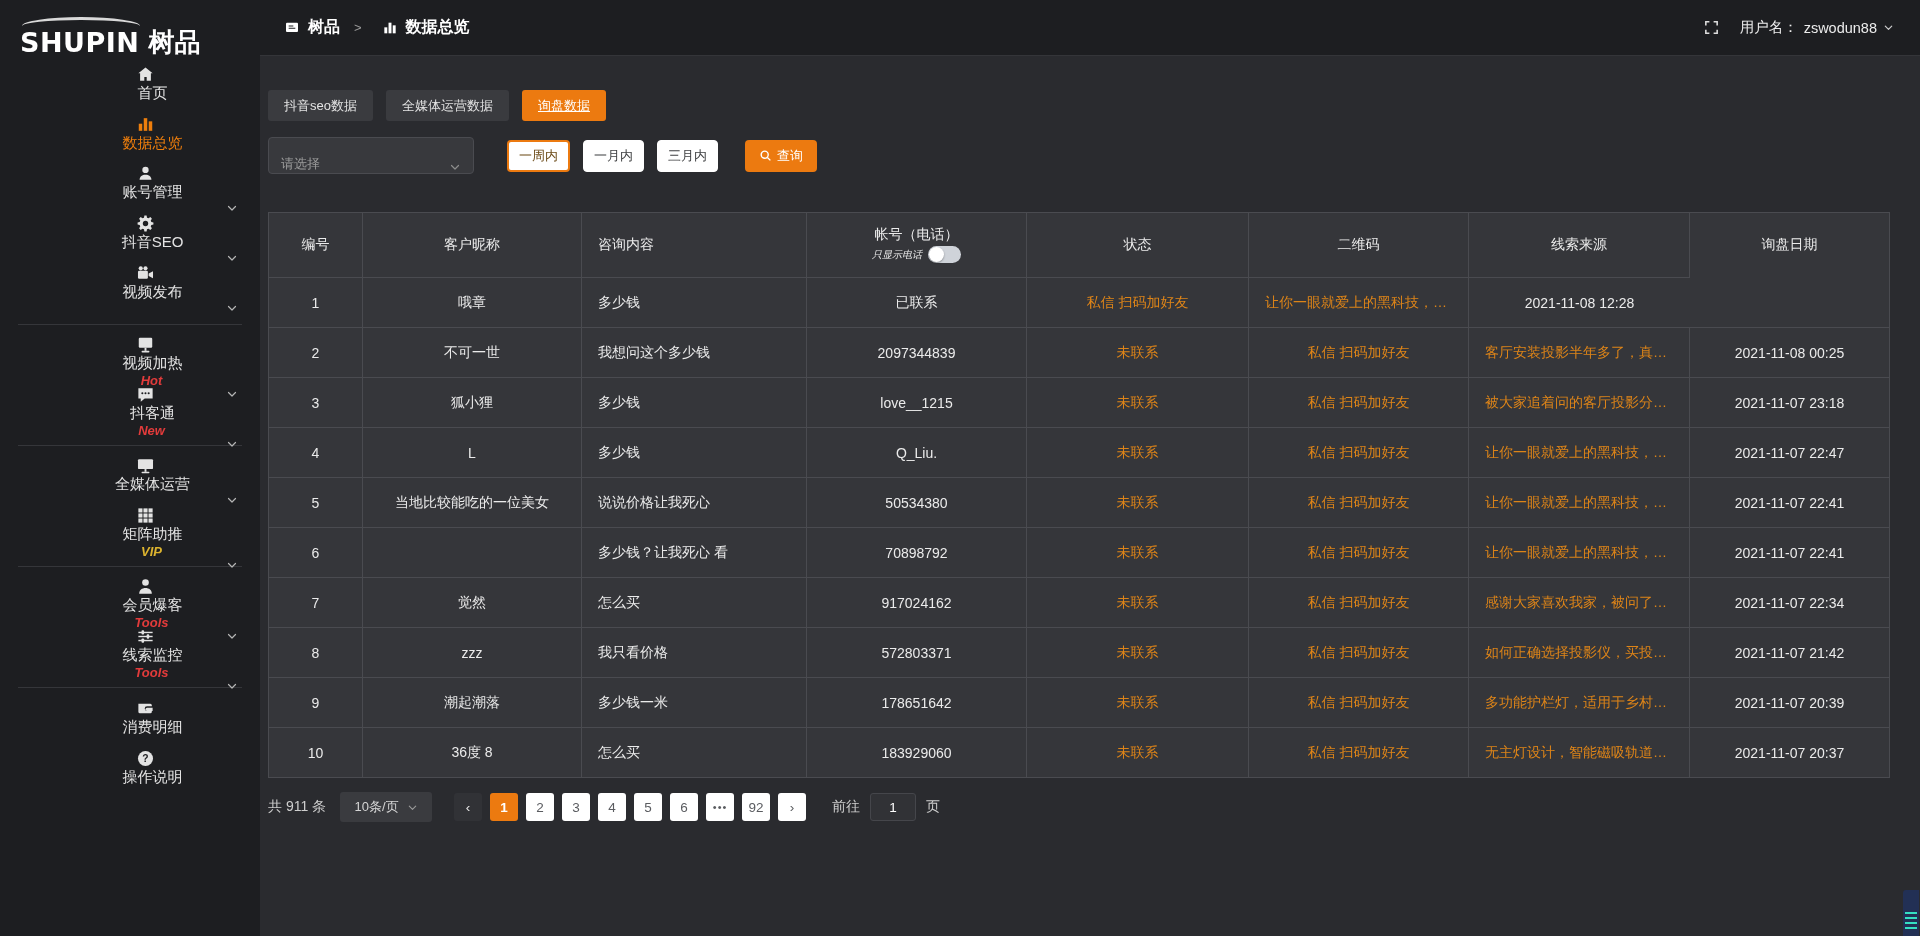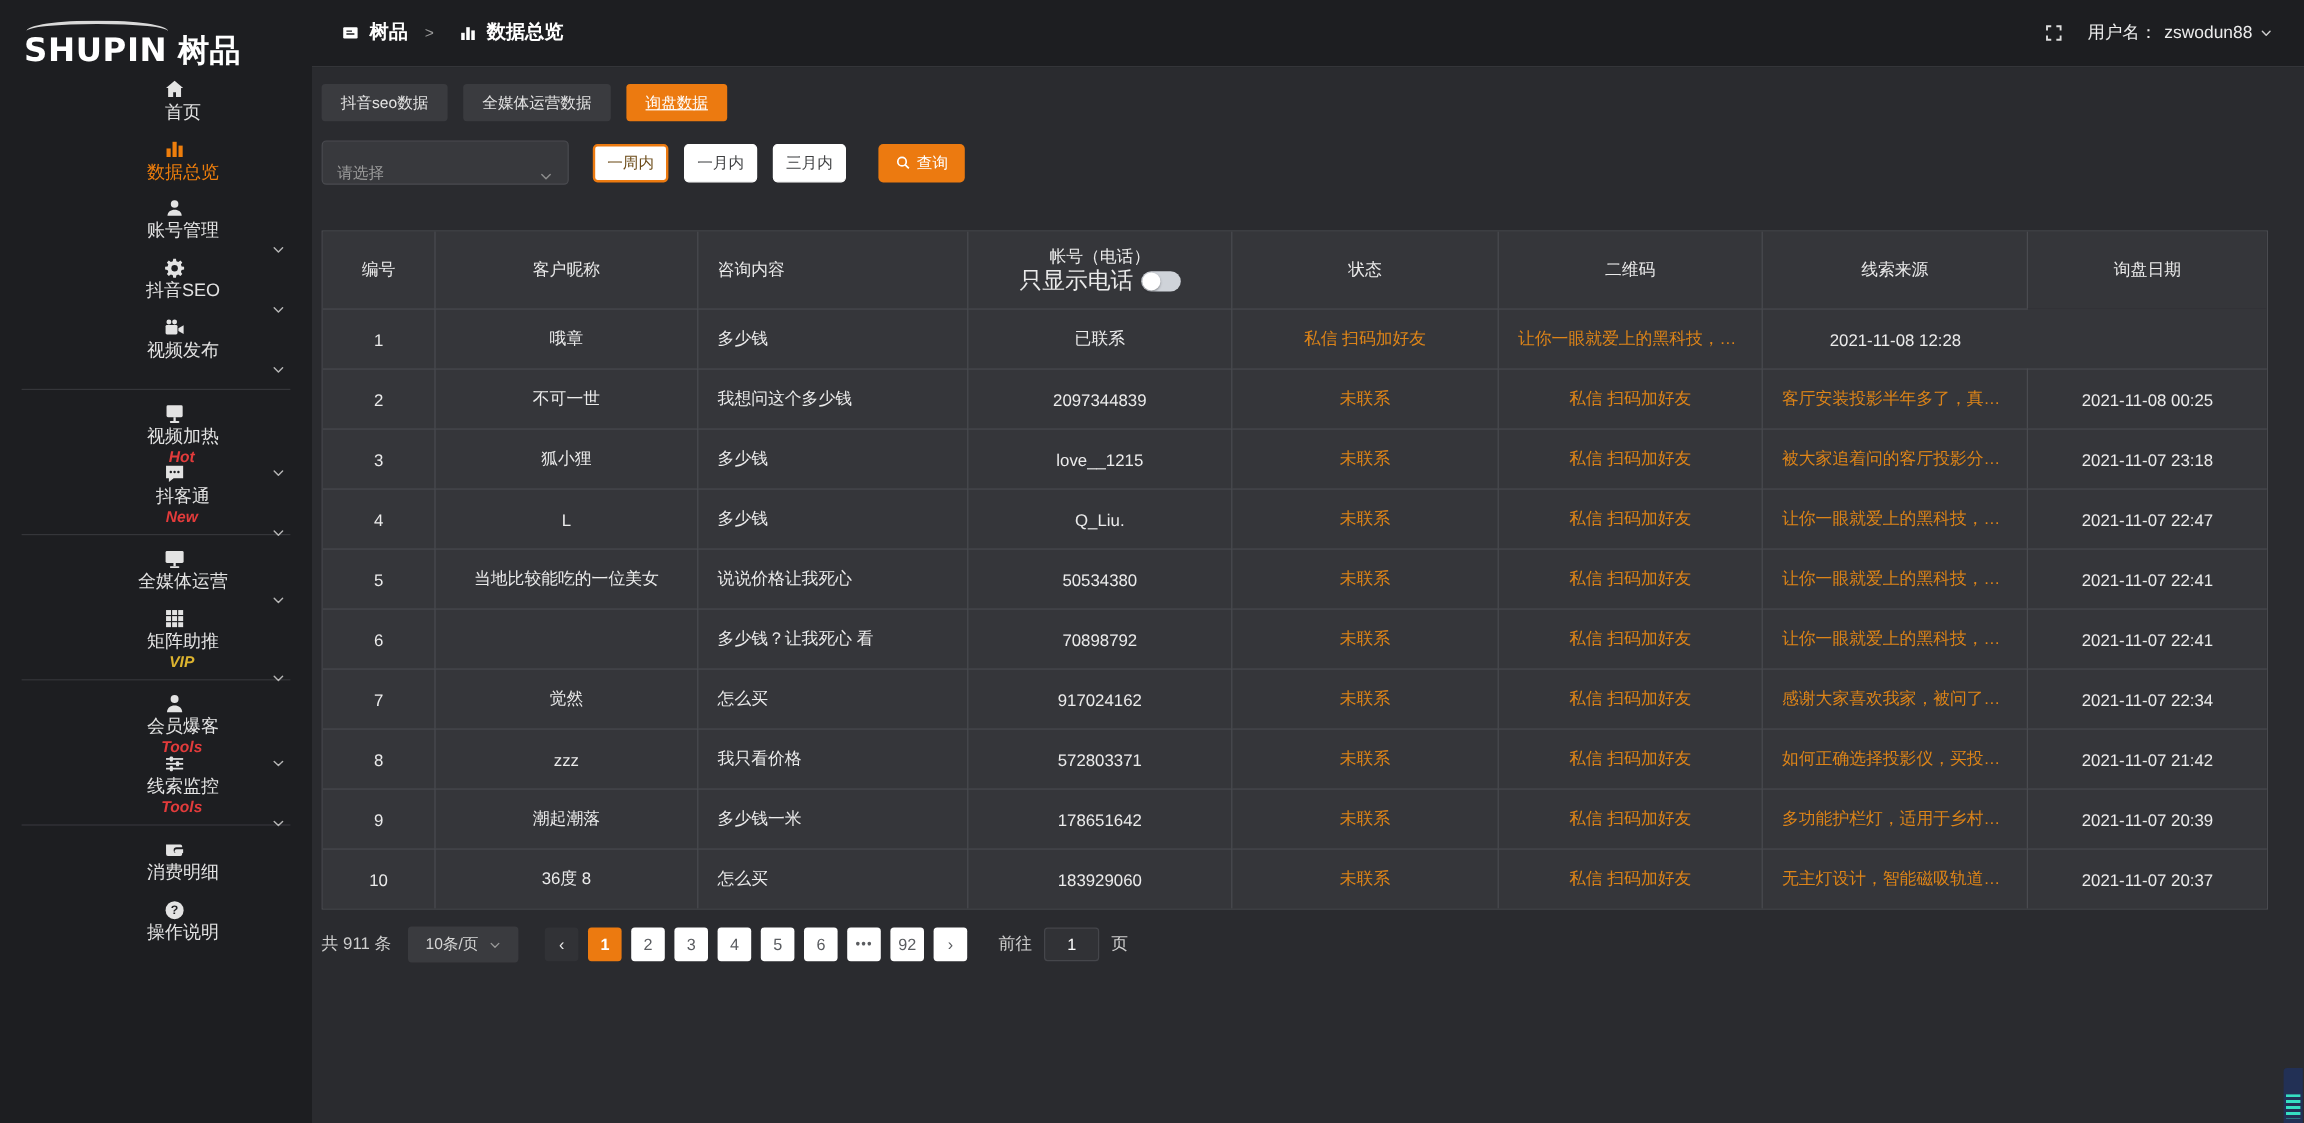--- a/index.html
+++ b/index.html
@@ -35,49 +35,49 @@
   .crumb-sep { color:#9a9a9a; font-size:13px; margin:0 6px; font-weight:normal; }
   .top-right { margin-left:auto; display:flex; align-items:center; gap:20px; }
   .fullscreen-btn { display:flex; color:#dedede; cursor:pointer; }
   .fullscreen-btn svg { width:17px; height:17px; }
   .userbox { display:flex; align-items:center; gap:6px; font-size:14.5px; color:#ececec; cursor:pointer; }
   .userbox svg { width:11px; height:11px; color:#cfcfcf; }
 
   .content { flex:1 1 auto; padding:0 30px 0 8px; overflow:hidden; }
 
   
-  .tabs { margin-top:14px; display:flex; gap:13px; }
+  .tabs { margin-top:34px; display:flex; gap:13px; }
   .tab { height:31px; padding:0 16px; background:#3a3b3f; color:#e4e4e4; border:none; border-radius:3px;
     font-size:13px; cursor:pointer; font-family:inherit; }
   .tab.active { background:#ec7a10; color:#fff;text-decoration:underline; }
 
   
   .filterbar { margin-top:16px; display:flex; align-items:center; }
   .select { width:206px; height:37px; background:#38393d; border:1px solid #4a4b50; border-radius:4px;
     display:flex; align-items:flex-end; padding:0 12px; color:#9c9c9c; font-size:13px; cursor:pointer; }
   .select svg { margin-left:auto; width:12px; height:12px; color:#8d8d8d; }
-  .ranges { display:flex; gap:13px; margin-left:20px; }
+  .ranges { display:flex; gap:13px; margin-left:33px; }
   .range-btn { min-width:58px; height:32px; background:#fff; color:#3f4042; border:1px solid #fff; border-radius:4px;
     font-size:13px; cursor:pointer; font-family:inherit; padding:0 10px; }
   .range-btn.active { border:2px solid #ec7a10; color:#6b4a17; }
   .query-btn { margin-left:27px; height:32px; padding:0 14px; background:#ec7a10; border:none; border-radius:4px;
     color:#fff; font-size:13px; cursor:pointer; display:flex; align-items:center; gap:5px; font-family:inherit; }
   .query-btn svg { width:13px; height:13px; }
 
   
   .table { margin-top:38px; border:1px solid #4a4b50; }
   .trow, .thead { display:grid; grid-template-columns:94fr 219fr 225fr 220fr 222fr 220fr 221fr 199fr;
     background:#35363a; }
   .th, .td { border-right:1px solid #4a4b50; display:flex; align-items:center; justify-content:center;
     font-size:14px; color:#ebebeb; overflow:hidden; white-space:nowrap; }
   .th:last-child, .td:last-child { border-right:none; }
   .thead .th { height:64px; }
   .trow .td { height:50px; border-top:1px solid #4a4b50; }
   .th-account { flex-direction:column; gap:5px; line-height:1; }
-  .th-account-sub { display:flex; align-items:center; gap:6px; font-size:19px; }
+  .th-account-sub { display:flex; align-items:center; gap:6px; font-size:10px;font-style:italic; }
   .toggle { width:33px; height:17px; border-radius:9px; background:#cfd3d9; position:relative; cursor:pointer; }
   .toggle-knob { position:absolute; left:1px; top:1px; width:15px; height:15px; border-radius:50%;
     background:#fff; box-shadow:0 1px 2px rgba(0,0,0,.35); }
   .c-content, .c-source { justify-content:flex-start; padding:0 16px; }
   .th.h-content { justify-content:flex-start; padding:0 16px; }
   .td .link { color:#dd8418; cursor:pointer; overflow:hidden; white-space:nowrap; text-overflow:ellipsis; }
   .c-status.pending { color:#dd8418; }
 
   
   .pagebar { margin-top:14px; display:flex; align-items:center; font-size:14px; color:#cfcfcf; }

